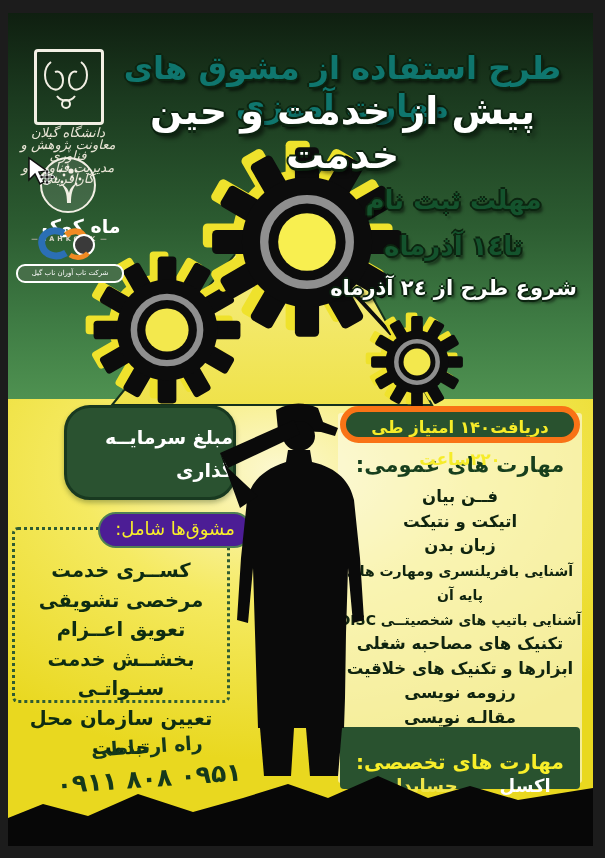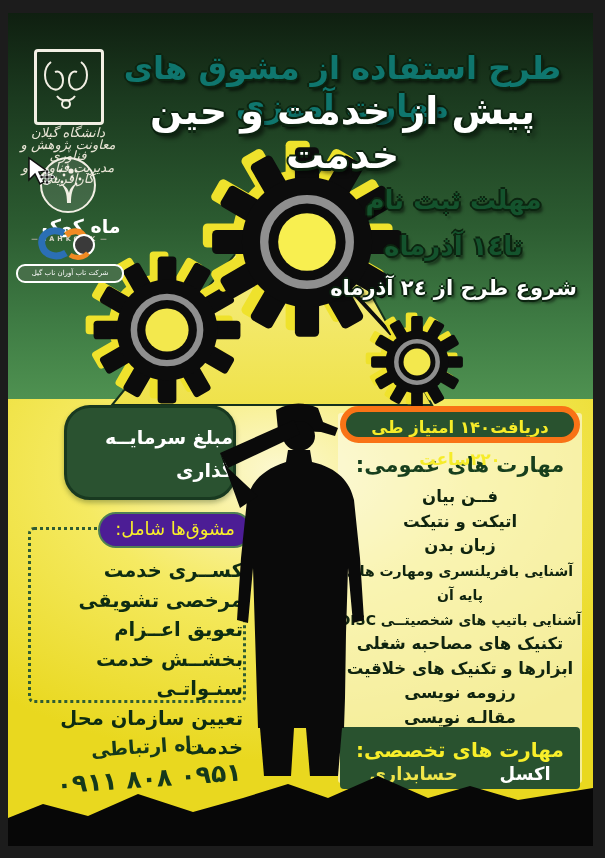--- a/index.html
+++ b/index.html
@@ -52,43 +52,43 @@
     color:#fff;font-size:7px;line-height:14px;text-align:center;direction:rtl;}
 
   
   .invest-box{position:absolute;left:56px;top:392px;width:172px;height:95px;
     background:#2a5230;border:3px solid #183920;border-radius:26px;
     color:#fff;direction:rtl;font-weight:bold;font-size:19px;line-height:33px;
     padding-top:13px;box-sizing:border-box;box-shadow:0 3px 5px rgba(40,60,20,.35);}
   .incent-pill{position:absolute;left:90px;top:499px;width:150px;height:32px;z-index:4;
     background:#4c1d95;border:2px solid #4f7f53;border-radius:18px;
     color:#f8ee2a;font-size:18px;font-weight:normal;line-height:29px;text-align:center;direction:rtl;}
-  .dotted-box{position:absolute;left:20px;top:514px;width:218px;height:176px;z-index:3;
+  .dotted-box{position:absolute;left:4px;top:514px;width:218px;height:176px;z-index:3;
     border:3px dotted #2f5c33;border-radius:6px;box-sizing:border-box;
-    padding-top:26px;direction:rtl;}
+    padding-top:26px;text-align:center;direction:rtl;}
   .dotted-box .it{color:#0e2c12;font-size:19.5px;font-weight:bold;line-height:29.5px;}
 
   .contact{position:absolute;left:30px;top:722px;width:220px;text-align:center;direction:rtl;
     transform:rotate(-4deg);color:#15391b;z-index:6;}
   .contact .lbl{font-size:19px;font-weight:bold;margin-bottom:7px;}
   .contact .ph{font-size:25px;font-weight:bold;direction:ltr;letter-spacing:1px;}
 
   .right-panel{position:absolute;left:330px;top:400px;width:244px;height:370px;z-index:2;
     background:rgba(252,250,228,.62);border-radius:3px;}
   .points-pill{position:absolute;left:332px;top:393px;width:240px;height:37px;z-index:4;
     background:#29522f;border:6px solid #f97316;border-radius:19px;box-sizing:border-box;
     color:#f6ec29;font-size:16.5px;font-weight:bold;line-height:32px;text-align:center;direction:rtl;}
   .gs-title{position:absolute;left:330px;top:440px;width:244px;z-index:3;text-align:center;direction:rtl;
     color:#173f1d;font-size:21px;font-weight:bold;}
   .gs-list{position:absolute;left:328px;top:472px;width:248px;z-index:3;text-align:center;direction:rtl;}
   .gs-list .it{color:#10240f;font-size:16.5px;font-weight:bold;line-height:24.5px;}
   .gs-list .it.small{font-size:14px;}
   .spec-box{position:absolute;left:332px;top:714px;width:240px;height:62px;z-index:4;
     background:#29522f;border-radius:4px;text-align:center;direction:rtl;}
-  .spec-box .ttl{color:#f8ee2a;font-size:20px;font-weight:bold;margin-top:11px;}
+  .spec-box .ttl{color:#f8ee2a;font-size:20px;font-weight:bold;margin-top:23px;}
   .spec-row{display:flex;justify-content:center;gap:42px;direction:rtl;margin-top:1px;}
   .spec-row .s0{color:#ffffff;font-size:18px;font-weight:bold;}
   .spec-row .s1{color:#f0e54a;font-size:18px;font-weight:bold;}
 
   .soldier{position:absolute;left:190px;top:385px;z-index:5;}
   .mountain{position:absolute;left:0;bottom:0;z-index:7;}
   .cursor{position:absolute;left:26px;top:156px;z-index:50;}
 </style>
 </head>
 <body>

